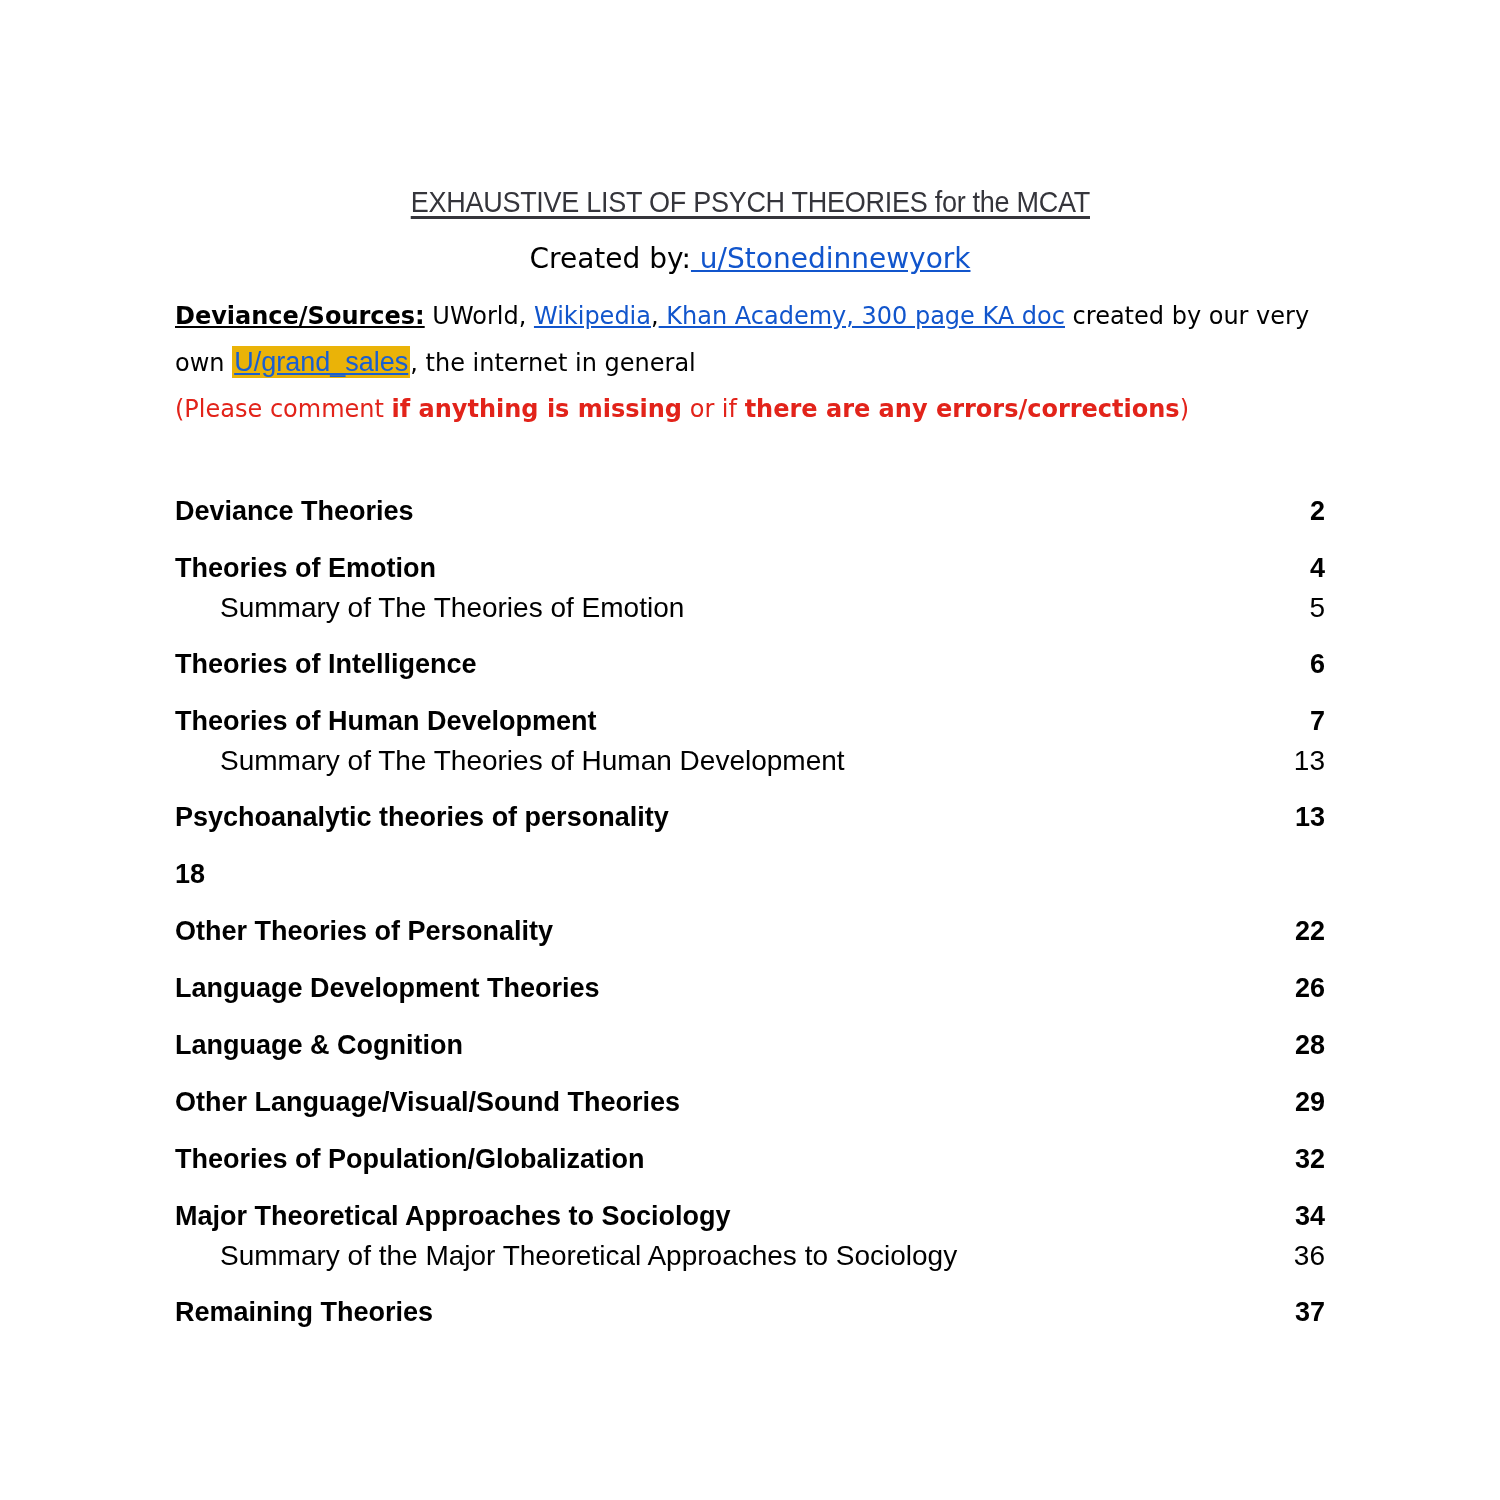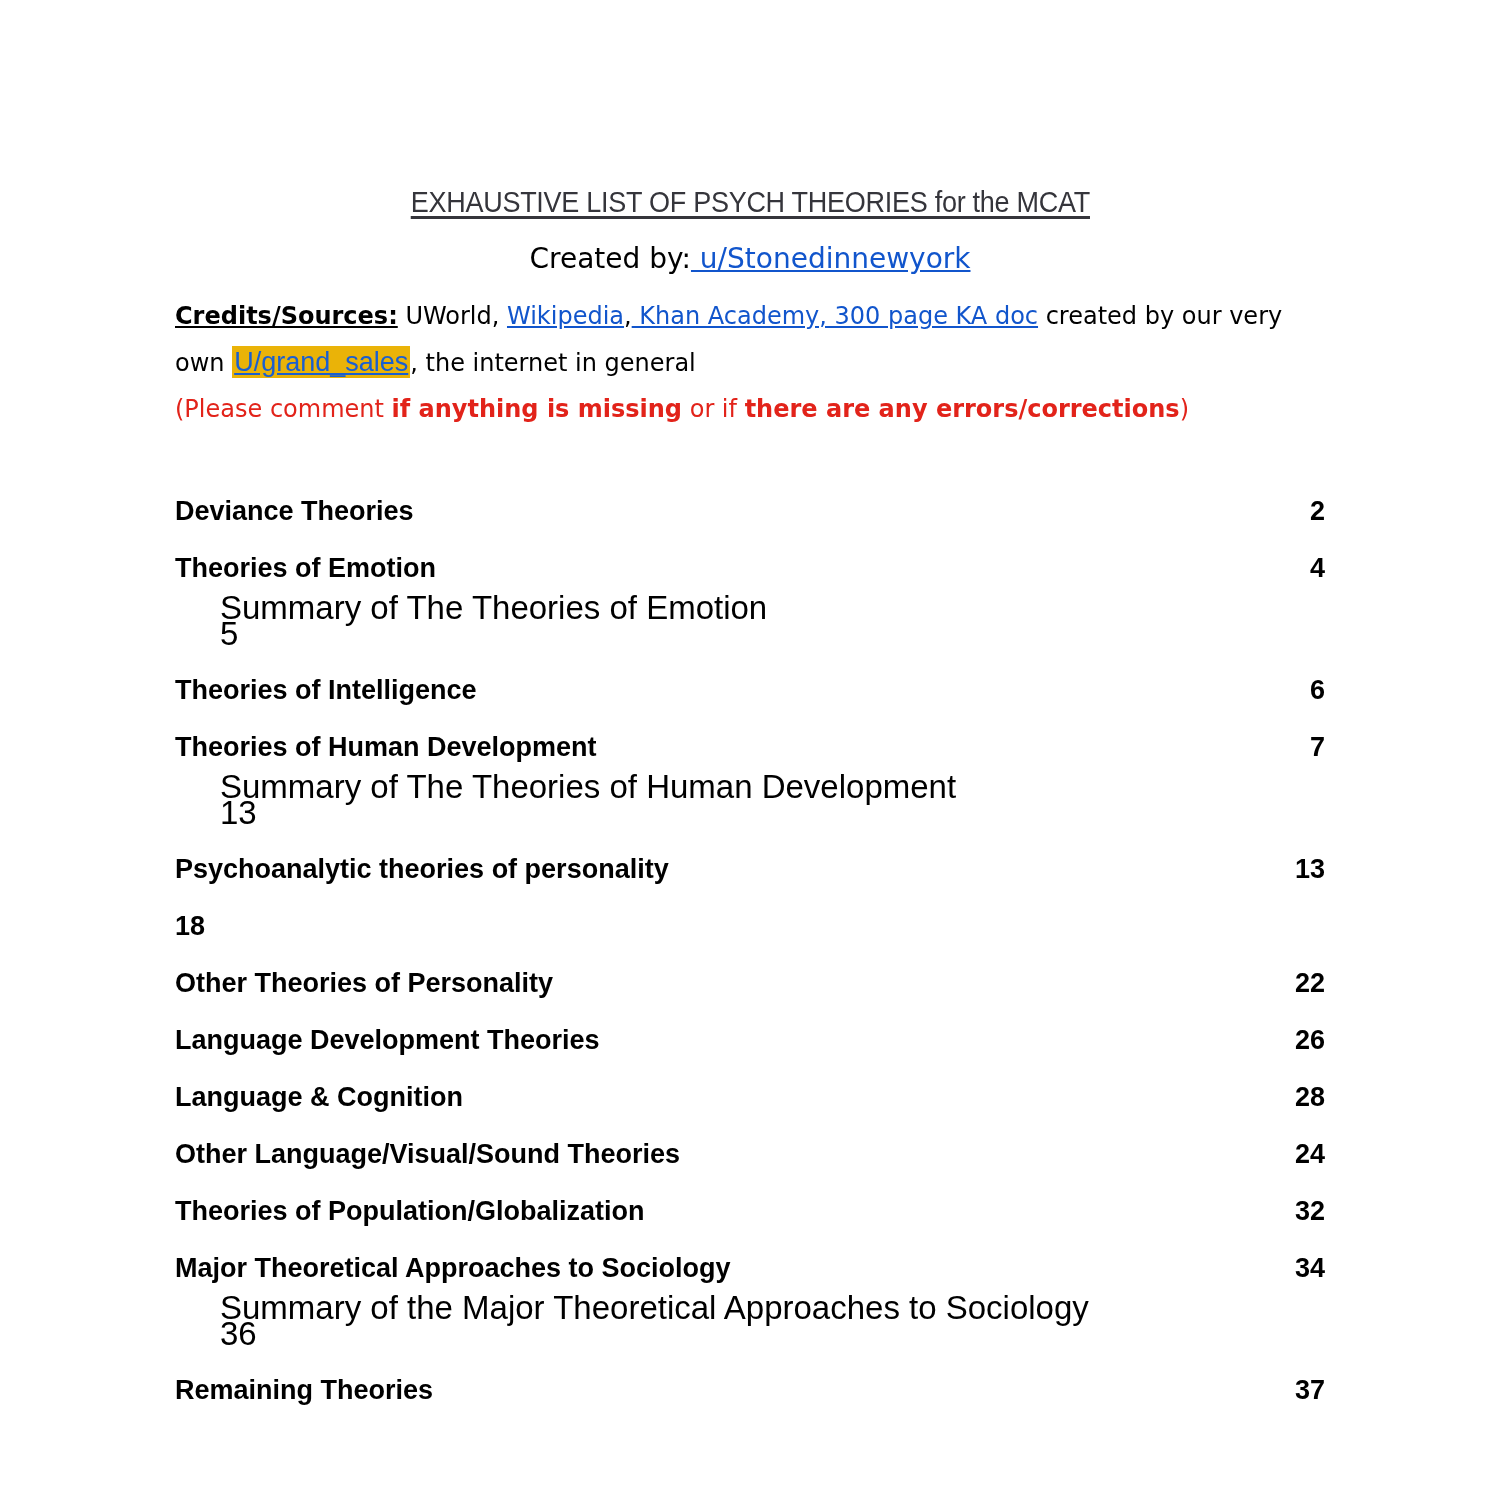--- a/index.html
+++ b/index.html
@@ -93,40 +93,39 @@
     align-items: baseline;
     font-weight: bold;
     font-size: 27px;
     line-height: 27px;
     margin-top: 30px;
     cursor: pointer;
     color: #000000;
   }
   .toc-row.lvl2 {
     font-weight: normal;
-    font-size: 33px;
+    font-size: 28px;
     line-height: 26px;
     margin-top: 13px;
     padding-left: 45px;
-    flex-direction: column;
   }
   .toc-row:first-child { margin-top: 0; }
   .toc-label { text-align: left; }
   .toc-page { text-align: right; }
 </style>
 </head>
 <body>
 
 <div class="doc">
 
   <h1 class="title"><span class="title-inner">EXHAUSTIVE LIST OF PSYCH THEORIES for the MCAT</span></h1>
 
   <p class="created"><span>Created by:</span><a class="link"> u/Stonedinnewyork</a></p>
 
-  <p class="credits"><span class="credits-label">Credits/Sources:</span><span> UWorld, </span><a class="link">Wikipedia</a><span>,</span><a class="link"> Khan Academy, 300 page KA doc</a><span> created by our very</span><br><span>own </span><a class="chip-link">U/grand_sales</a><span>, the internet in general</span></p>
+  <p class="credits"><span class="credits-label">Deviance/Sources:</span><span> UWorld, </span><a class="link">Wikipedia</a><span>,</span><a class="link"> Khan Academy, 300 page KA doc</a><span> created by our very</span><br><span>own </span><a class="chip-link">U/grand_sales</a><span>, the internet in general</span></p>
 
   <p class="notice"><span>(Please comment </span><b>if anything is missing</b><span> or if </span><b>there are any errors/corrections</b><span>)</span></p>
 
   <div class="toc" id="toc">
       <div class="toc-row">
       <span class="toc-label">Deviance Theories</span>
       <span class="toc-page">2</span>
     </div>
       <div class="toc-row">
       <span class="toc-label">Theories of Emotion</span>
@@ -162,21 +161,21 @@
       <div class="toc-row">
       <span class="toc-label">Language Development Theories</span>
       <span class="toc-page">26</span>
     </div>
       <div class="toc-row">
       <span class="toc-label">Language &amp; Cognition</span>
       <span class="toc-page">28</span>
     </div>
       <div class="toc-row">
       <span class="toc-label">Other Language/Visual/Sound Theories</span>
-      <span class="toc-page">24</span>
+      <span class="toc-page">29</span>
     </div>
       <div class="toc-row">
       <span class="toc-label">Theories of Population/Globalization</span>
       <span class="toc-page">32</span>
     </div>
       <div class="toc-row">
       <span class="toc-label">Major Theoretical Approaches to Sociology</span>
       <span class="toc-page">34</span>
     </div>
       <div class="toc-row lvl2">

